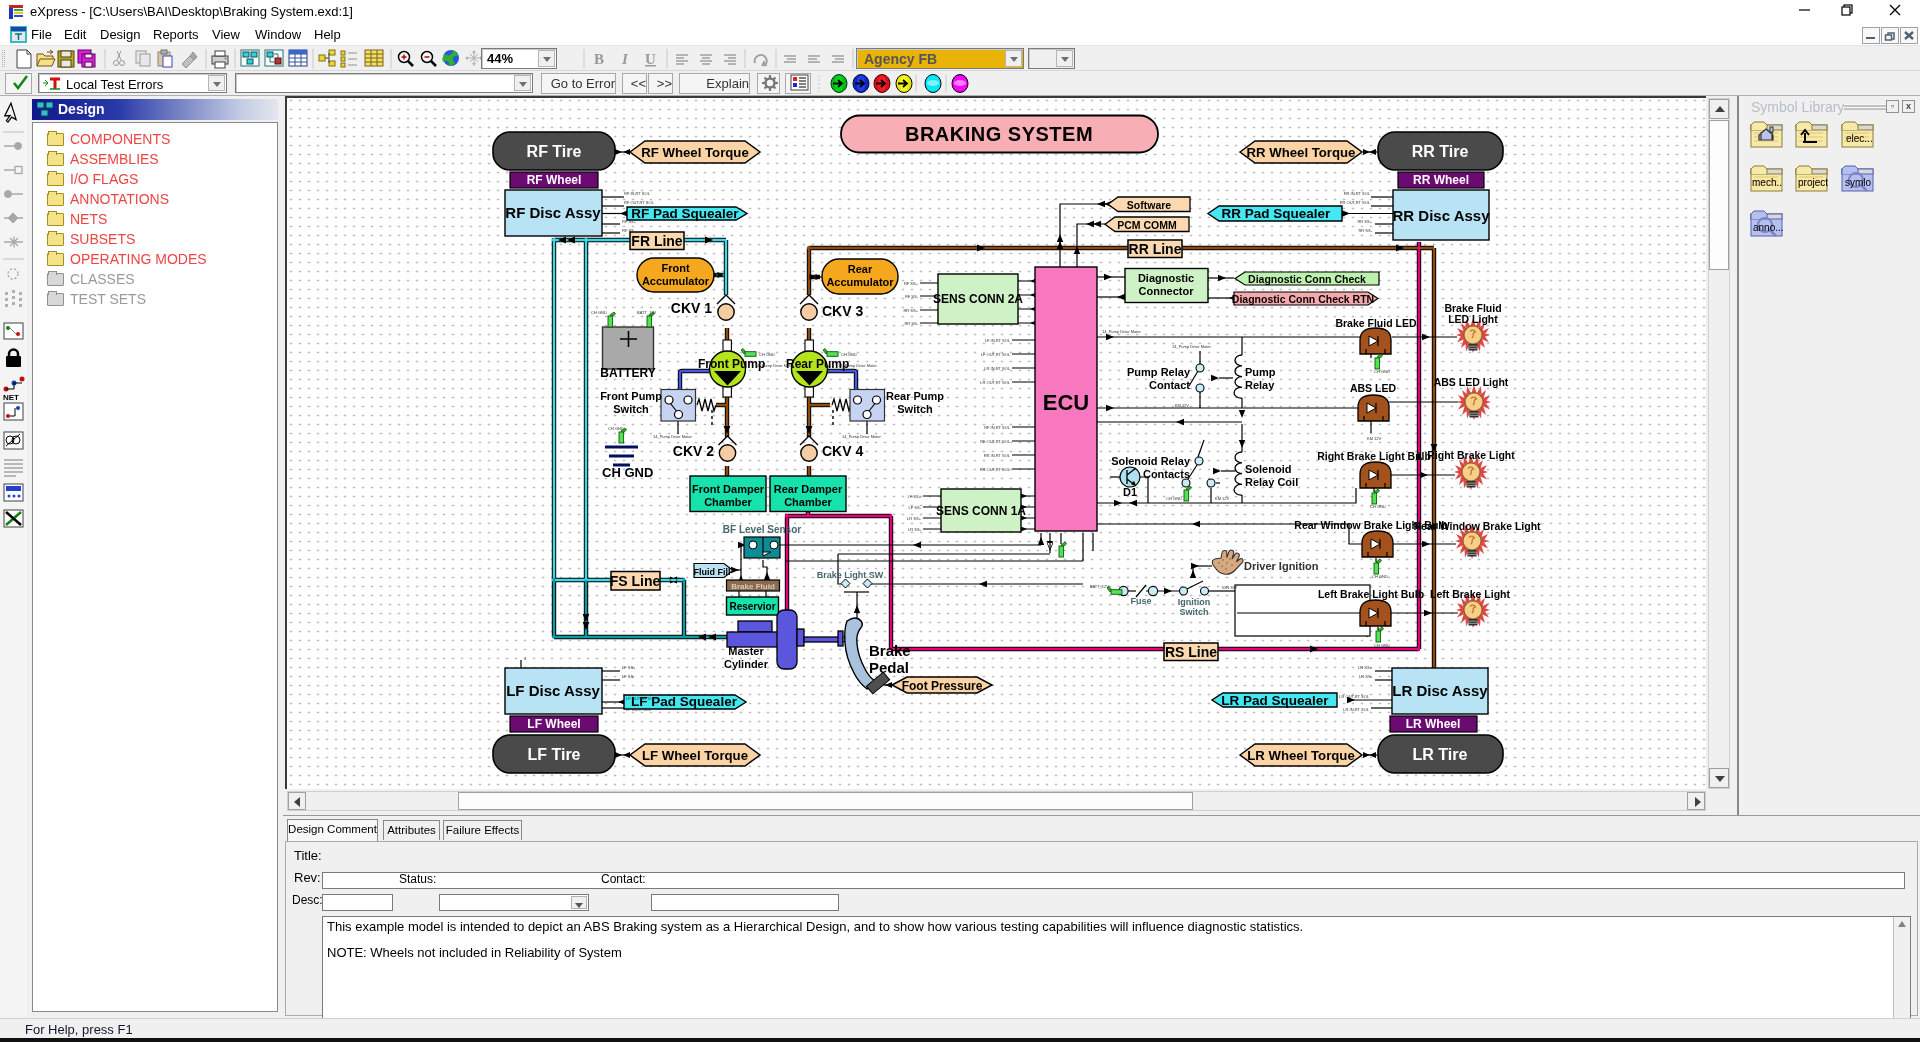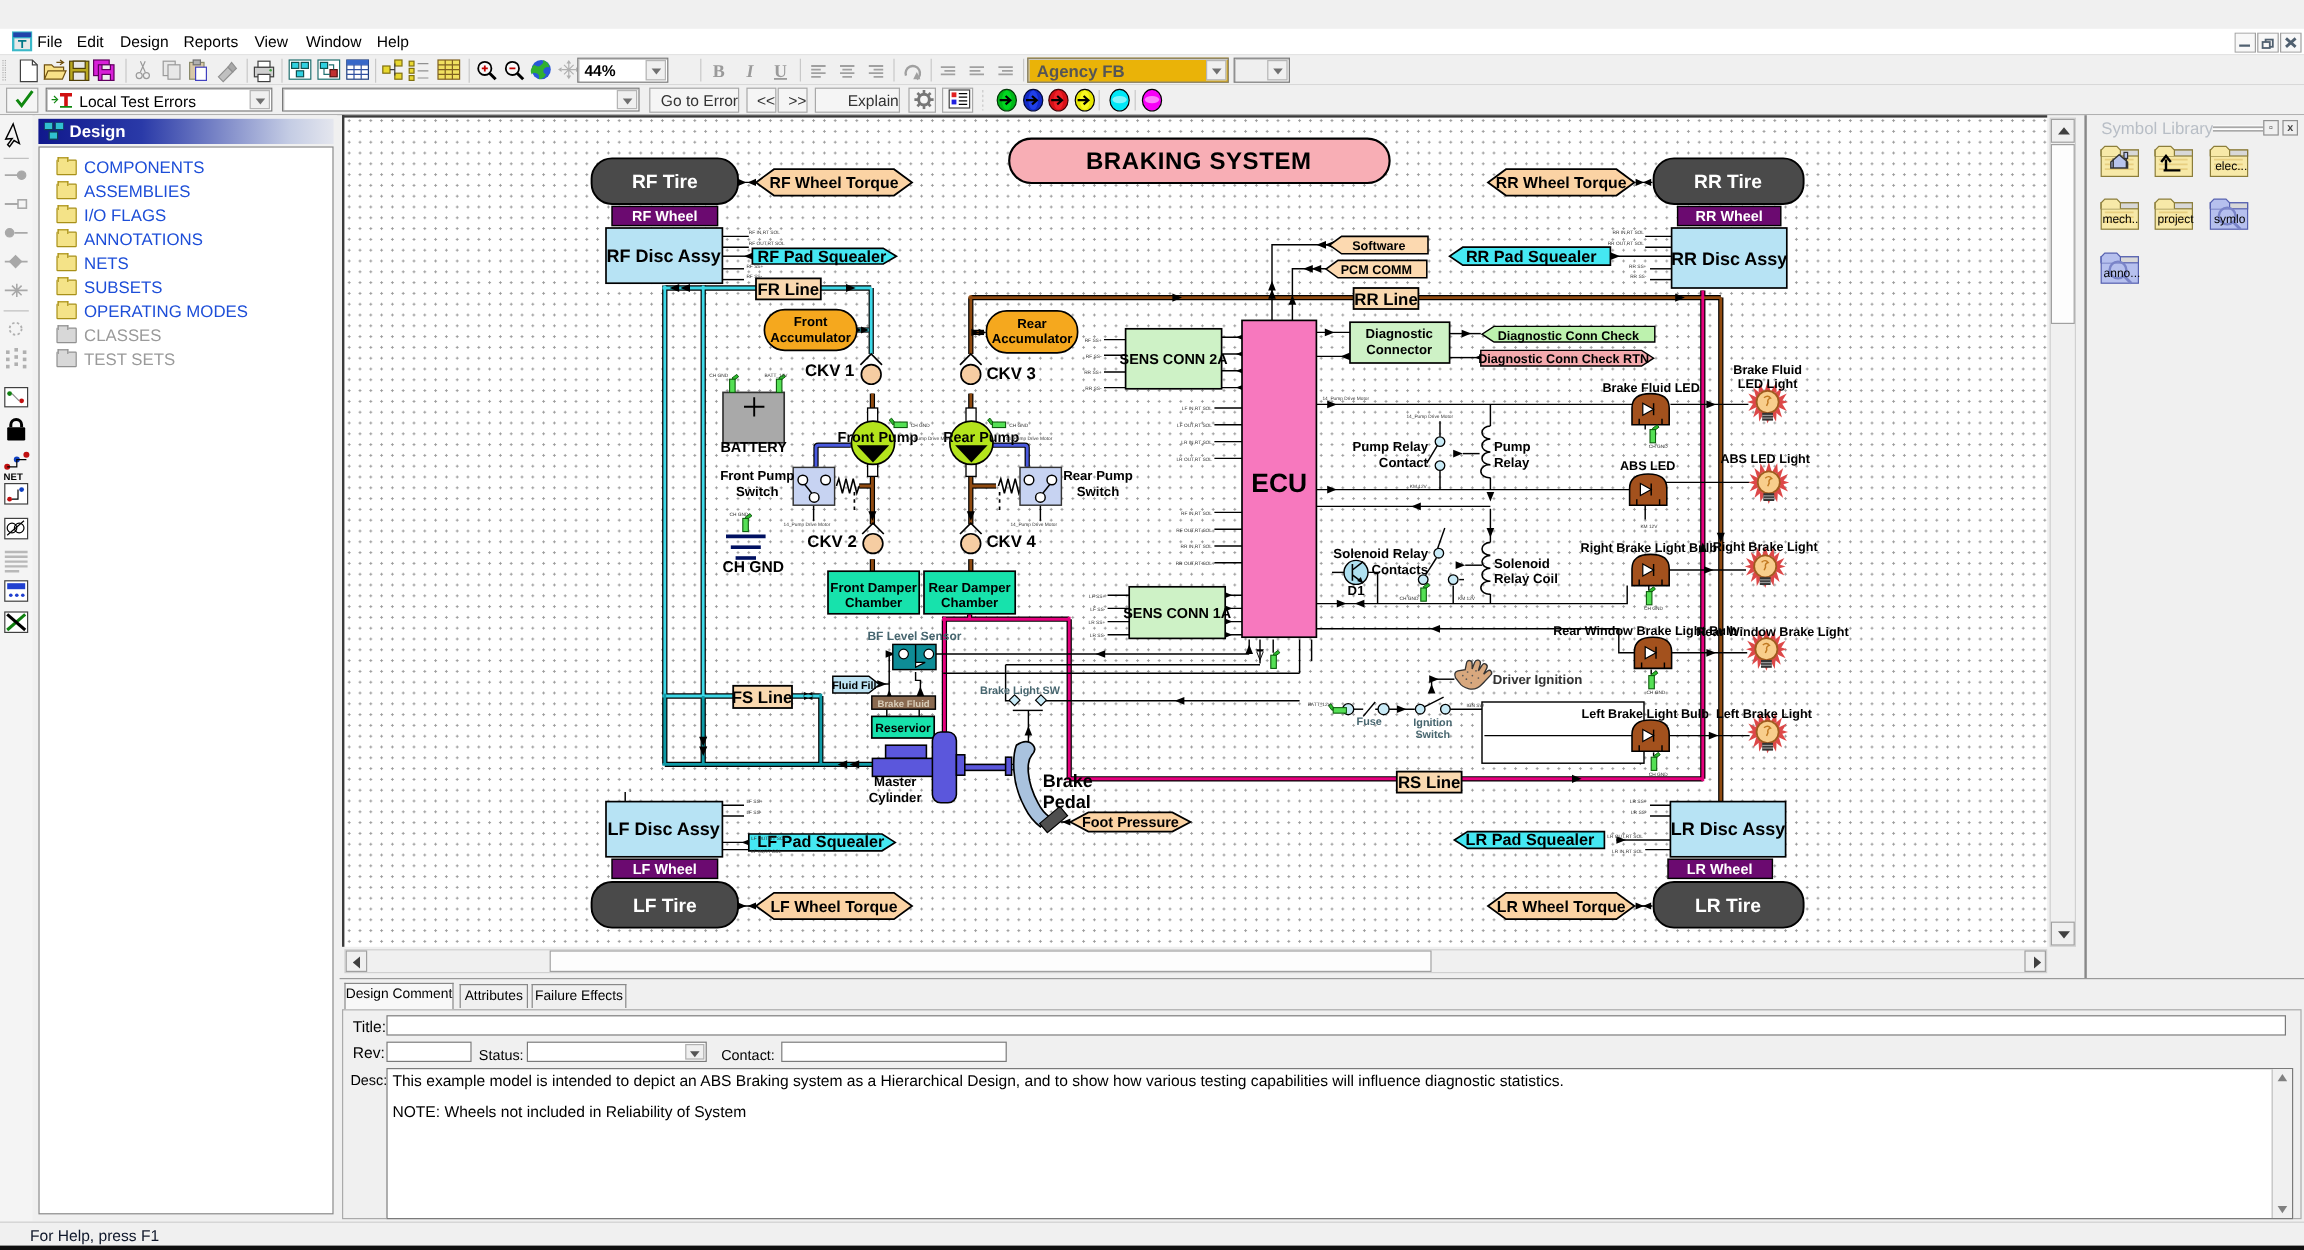--- a/index.html
+++ b/index.html
@@ -18,21 +18,21 @@
 .combo{position:absolute;background:#fff;border:1px solid #7a7a7a;box-shadow:inset 1px 1px 0 #c9c9c9;}
 .combo .dd{position:absolute;right:1px;top:1px;bottom:1px;width:17px;background:#f0f0f0;border:1px solid #b5b5b5;}
 .combo .dd:after{content:"";position:absolute;left:4px;top:6px;border:4px solid transparent;border-top:5px solid #707070;}
 .pbtn{position:absolute;top:2px;height:21px;background:#f5f5f5;border:1px solid #a8a8a8;color:#333;font-size:13px;text-align:right;}
 
 #leftstrip{position:absolute;left:0;top:96px;width:27px;height:922px;background:#f4f4f4;}
 #designpanel{position:absolute;left:29px;top:96px;width:252px;height:919px;background:#f0f0f0;}
 #dheader{position:absolute;left:3px;top:3px;right:3px;height:21px;background:linear-gradient(90deg,#10188c 0%,#2a3aa8 35%,#c4cce4 85%,#e4e6ee 100%);}
 #dheader .dtxt{position:absolute;left:26px;top:2px;color:#fff;font-size:14px;font-weight:bold;}
 #dtree{position:absolute;left:3px;top:26px;right:3px;bottom:3px;background:#fff;border:1px solid #888;}
-.trow{position:absolute;left:14px;height:20px;font-size:14px;color:#1d4ed8;white-space:nowrap;}
+.trow{position:absolute;left:14px;height:20px;font-size:14px;color:#ef4444;white-space:nowrap;}
 .trow.gray{color:#9a9a9a;}
 .folder{display:inline-block;position:relative;width:17px;height:13px;background:#f4e388;border:1px solid #a89018;border-radius:1px;vertical-align:-2px;margin-right:6px;}
 .folder:before{content:"";position:absolute;left:0;top:-3px;width:7px;height:3px;background:#f4e388;border:1px solid #a89018;border-bottom:none;}
 .folder.gray{background:#d8d8d8;border-color:#909090;}
 .folder.gray:before{background:#d8d8d8;border-color:#909090;}
 
 #mdi{position:absolute;left:284px;top:96px;width:1452px;height:719px;}
 #canvas{position:absolute;left:1px;top:0px;width:1421px;height:693px;background:#fff;
  background-image:radial-gradient(circle,#9a9a9a 0.8px,transparent 1.1px);background-size:9px 9px;background-position:-0.5px -2px;
  border-left:2px solid #3a3a3a;border-top:2px solid #3a3a3a;overflow:hidden;}
@@ -41,29 +41,46 @@
 .sbtn{position:absolute;background:#f0f0f0;border:1px solid #a0a0a0;}
 .thumb{position:absolute;background:#fdfdfd;border:1px solid #a0a0a0;}
 
 #symlib{position:absolute;left:1737px;top:96px;width:183px;height:719px;background:#f0f0f0;border-left:2px solid #888;}
 #symlib .sltitle{position:absolute;left:12px;top:3px;font-size:14px;color:#b8bec6;}
 .slbtn{position:absolute;top:4px;width:13px;height:13px;border:1px solid #909090;background:#f0f0f0;color:#444;font-size:9px;line-height:11px;text-align:center;font-weight:bold;}
 
 #bottompanel{position:absolute;left:283px;top:815px;width:1637px;height:203px;background:#f0f0f0;border-top:1px solid #999;}
 .tab{position:absolute;top:4px;height:20px;background:#f0f0f0;border:1px solid #888;border-bottom:none;font-size:12px;color:#000;text-align:center;padding-top:3px;white-space:nowrap;}
 .tab.on{background:#f8f8f8;height:22px;top:3px;font-size:13px;z-index:2;}
-.fld{position:absolute;background:#fff;border:1px solid #7a7a7a;}
+.fld{position:absolute;background:#fff;border:1px solid #7a7a7a;margin-top:26px;}
 .lbl{position:absolute;font-size:13px;color:#000;}
 #statusbar{position:absolute;left:0;top:1018px;width:1920px;height:20px;background:#f0f0f0;border-top:1px solid #d0d0d0;font-size:13px;color:#0f172a;}
 #blackbar{position:absolute;left:0;top:1038px;width:1920px;height:4px;background:#101010;}
 .cell{position:absolute;top:2px;height:15px;border:1px solid #b0b0b0;border-top-color:#909090;border-left-color:#909090;background:#f0f0f0;margin-top:38px;}
 </style>
 </head>
 <body>
 <div id="app">
+  <div id="titlebar">
+    <svg style="position:absolute;left:8px;top:4px" width="16" height="16">
+        <rect x="0" y="0" width="16" height="16" fill="#fff"></rect>
+        <rect x="1" y="1" width="14" height="3" fill="#cc2222"></rect>
+        <rect x="1" y="4" width="4" height="11" fill="#2233bb"></rect>
+        <rect x="6" y="5" width="9" height="2" fill="#22aa44"></rect>
+        <rect x="6" y="8" width="9" height="2" fill="#ddcc22"></rect>
+        <rect x="6" y="11" width="9" height="2" fill="#3344cc"></rect>
+      </svg>
+    <span class="ttext">eXpress - [C:\Users\BAI\Desktop\Braking System.exd:1]</span>
+    <svg style="position:absolute;left:1790px;top:0" width="130" height="24">
+      <line x1="9" y1="10" x2="20" y2="10" stroke="#000" stroke-width="1.2"></line>
+      <rect x="54" y="5" width="8" height="8" fill="none" stroke="#000" stroke-width="1.2"></rect>
+        <rect x="52" y="7" width="8" height="8" fill="#fff" stroke="#000" stroke-width="1.2"></rect>
+      <path d="M100 5 L110 15 M110 5 L100 15" stroke="#000" stroke-width="1.3"></path>
+    </svg>
+  </div>
   <div id="menubar">
     <svg style="position:absolute;left:10px;top:2px" width="17" height="17">
         <rect x="0" y="0" width="17" height="17" fill="#3ab8c8"></rect>
         <rect x="1" y="1" width="15" height="4" fill="#2244aa"></rect>
         <rect x="2" y="6" width="13" height="9" fill="#e8e8e8"></rect>
         <path d="M5 8 h7 M8.5 8 v6" stroke="#007788" stroke-width="1.5" fill="none"></path>
       </svg>
     <span class="m" style="left:31px">File</span>
     <span class="m" style="left:64px">Edit</span>
     <span class="m" style="left:100px">Design</span>

